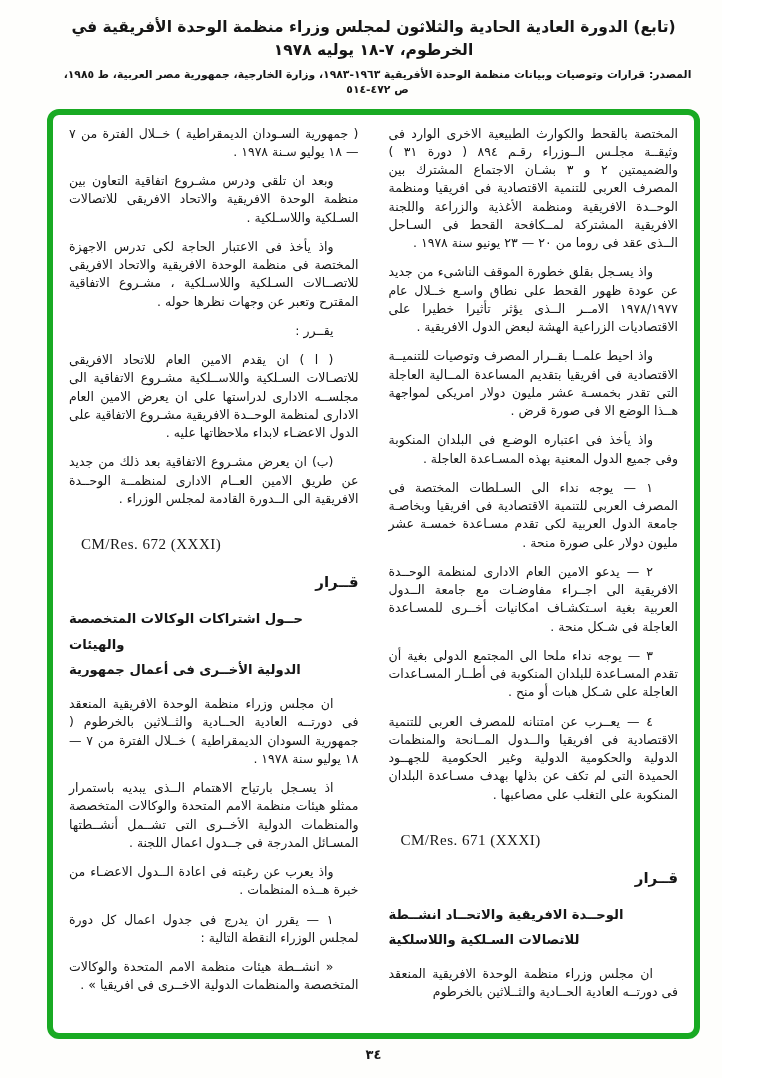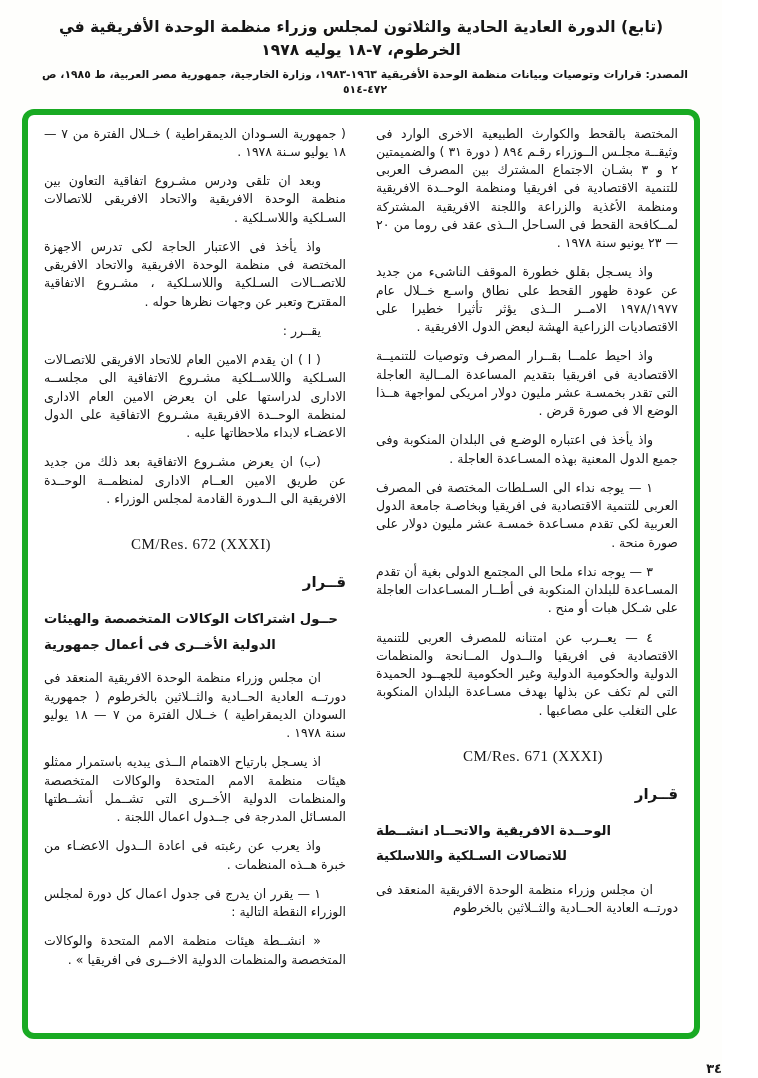--- a/index.html
+++ b/index.html
@@ -7,20 +7,21 @@
     background: #ffffff;
     font-family: "DejaVu Sans", sans-serif;
     color: #161616;
   }
   .page {
     position: relative;
     width: 722px; height: 1078px;
     overflow: hidden;
     background: #fefefc;
     box-sizing: border-box;
+    padding-left: 25px;
   }
   .page-header {
     direction: rtl;
     text-align: center;
     padding: 16px 26px 0 26px;
   }
   .header-line1 {
     font-weight: bold;
     font-size: 15.5px;
     line-height: 1.5;
@@ -52,41 +53,41 @@
     line-height: 1.46;
     text-align: justify;
   }
   .para {
     margin: 0 0 11px 0;
     text-indent: 2em;
   }
   .para.flush { text-indent: 0; }
   .res-id {
     direction: ltr;
-    text-align: center;
+    text-align: left;
     font-family: "Liberation Serif", "DejaVu Serif", serif;
     font-size: 15px;
     letter-spacing: 0.5px;
     margin: 26px 0 4px 12px;
   }
   .res-title {
     font-weight: bold;
     font-size: 15px;
     margin: 16px 0 12px 0;
   }
   .res-subtitle {
     text-align: left;
     font-weight: bold;
     font-size: 13.2px;
     line-height: 1.95;
     margin: 0 0 12px 0;
   }
   .page-footer {
-    text-align: right;
-    margin-top: 19px;
+    text-align: center;
+    margin-top: 5px;
   }
   .page-number {
     font-weight: bold;
     font-size: 13px;
   }
 </style>
 </head>
 <body>
 
 <div class="page">
@@ -96,20 +97,21 @@
     <div class="header-line2">المصدر: قرارات وتوصيات وبيانات منظمة الوحدة الأفريقية ١٩٦٣-١٩٨٣، وزارة الخارجية، جمهورية مصر العربية، ط ١٩٨٥، ص ٤٧٢-٥١٤</div>
   </header>
 
   <main class="content-box">
     <section class="column">
         <p class="para flush">المختصة بالقحط والكوارث الطبيعية الاخرى الوارد فى وثيقــة مجلـس الــوزراء رقـم ٨٩٤ ( دورة ٣١ ) والضميمتين ٢ و ٣ بشـان الاجتماع المشترك بين المصرف العربى للتنمية الاقتصادية فى افريقيا ومنظمة الوحــدة الافريقية ومنظمة الأغذية والزراعة واللجنة الافريقية المشتركة لمــكافحة القحط فى السـاحل الــذى عقد فى روما من ٢٠ — ٢٣ يونيو سنة ١٩٧٨ .</p>
         <p class="para">واذ يسـجل بقلق خطورة الموقف الناشىء من جديد عن عودة ظهور القحط على نطاق واسـع خــلال عام ١٩٧٨/١٩٧٧ الامــر الــذى يؤثر تأثيرا خطيرا على الاقتصاديات الزراعية الهشة لبعض الدول الافريقية .</p>
         <p class="para">واذ احيط علمــا بقــرار المصرف وتوصيات للتنميــة الاقتصادية فى افريقيا بتقديم المساعدة المــالية العاجلة التى تقدر بخمسـة عشر مليون دولار امريكى لمواجهة هــذا الوضع الا فى صورة قرض .</p>
         <p class="para">واذ يأخذ فى اعتباره الوضـع فى البلدان المنكوبة وفى جميع الدول المعنية بهذه المسـاعدة العاجلة .</p>
         <p class="para">١ — يوجه نداء الى السـلطات المختصة فى المصرف العربى للتنمية الاقتصادية فى افريقيا وبخاصـة جامعة الدول العربية لكى تقدم مسـاعدة خمسـة عشر مليون دولار على صورة منحة .</p>
+        <p class="para">٢ — يدعو الامين العام الادارى لمنظمة الوحــدة الافريقية الى اجــراء مفاوضـات مع جامعة الــدول العربية بغية اسـتكشـاف امكانيات أخــرى للمسـاعدة العاجلة فى شـكل منحة .</p>
         <p class="para">٣ — يوجه نداء ملحا الى المجتمع الدولى بغية أن تقدم المسـاعدة للبلدان المنكوبة فى أطــار المسـاعدات العاجلة على شـكل هبات أو منح .</p>
         <p class="para">٤ — يعــرب عن امتنانه للمصرف العربى للتنمية الاقتصادية فى افريقيا والــدول المــانحة والمنظمات الدولية والحكومية الدولية وغير الحكومية للجهــود الحميدة التى لم تكف عن بذلها بهدف مسـاعدة البلدان المنكوبة على التغلب على مصاعبها .</p>
         <div class="res-id" dir="ltr">CM/Res. 671 (XXXI)</div>
         <div class="res-title">قــرار</div>
         <div class="res-subtitle">
           <div>الوحــدة الافريقية والاتحــاد انشــطة</div>
           <div>للاتصالات السـلكية واللاسلكية</div>
         </div>
         <p class="para">ان مجلس وزراء منظمة الوحدة الافريقية المنعقد فى دورتــه العادية الحــادية والثــلاثين بالخرطوم</p>
       </section>

